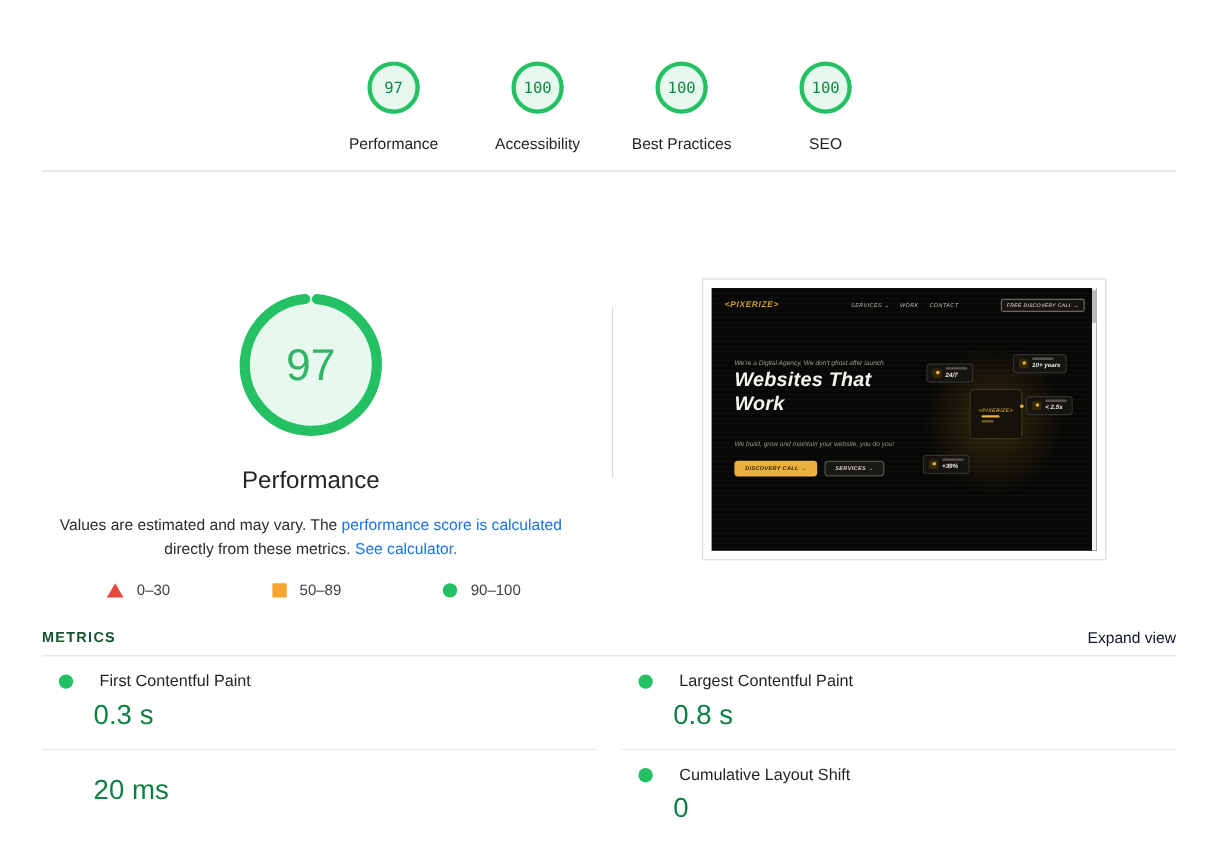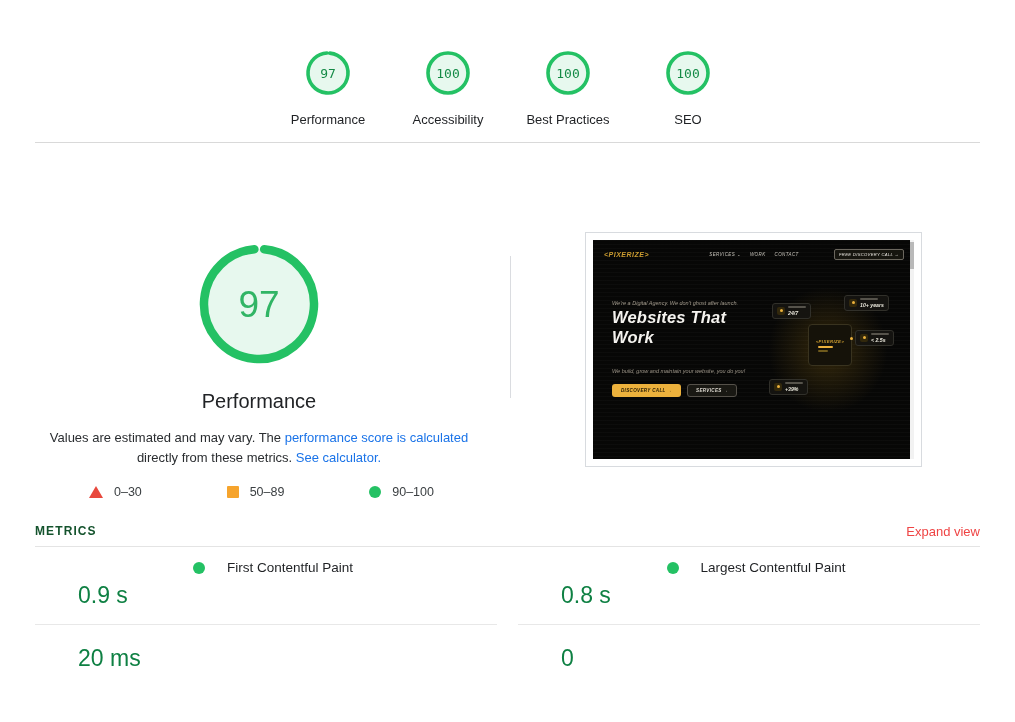--- a/index.html
+++ b/index.html
@@ -82,26 +82,26 @@
   .badge-speed { left:262px; top:90px; }
   .badge-pct   { left:176px; top:139px; }
   .shot-scrollbar { position:absolute; right:0; top:0; bottom:0; width:4px; background:#f2f2f2; }
   .shot-scroll-thumb { position:absolute; right:0; top:2px; width:4px; height:27px; background:#b9b9b9; }
 
   
   .metrics-header { position:absolute; left:35px; top:521px; width:945px; height:26px;
     border-bottom:1px solid #e4e4e4; }
   .metrics-title { position:absolute; left:0; top:3px; font-size:12px; font-weight:700;
     letter-spacing:1.1px; color:#14532d; }
-  .expand-view { position:absolute; right:0; top:3px; font-size:13px; color:#ef4444; cursor:pointer; }
+  .expand-view { position:absolute; right:0; top:3px; font-size:13px; color:#0f172a; cursor:pointer; }
   .metrics-grid { position:absolute; left:35px; top:547px; width:945px;
     display:grid; grid-template-columns:1fr 1fr; column-gap:21px; }
   .metric-cell { padding:13px 0 15px 14px; }
   .metric-cell.has-border { border-bottom:1px solid #e8e8e8; }
-  .metric-head { display:flex; align-items:center; gap:22px;justify-content:center; }
+  .metric-head { display:flex; align-items:center; gap:22px; }
   .metric-dot { width:12px; height:12px; border-radius:50%; background:var(--green); flex:0 0 auto; }
   .metric-name { font-size:13.5px; color:#1f2124; }
   .metric-value { margin:7px 0 0 29px; font-size:23px; color:var(--greenVal); }
 </style>
 </head>
 <body>
 
 <div class="page">
 
   <div class="top-gauges">
@@ -240,30 +240,34 @@
     <span class="metrics-title">METRICS</span>
     <span class="expand-view">Expand view</span>
   </div>
 
   <div class="metrics-grid">
     <div class="metric-cell has-border">
       <div class="metric-head">
         <span class="metric-dot"></span>
         <span class="metric-name">First Contentful Paint</span>
       </div>
-      <div class="metric-value">0.9 s</div>
+      <div class="metric-value">0.3 s</div>
     </div>
     <div class="metric-cell has-border">
       <div class="metric-head">
         <span class="metric-dot"></span>
         <span class="metric-name">Largest Contentful Paint</span>
       </div>
       <div class="metric-value">0.8 s</div>
     </div>
     <div class="metric-cell">
       <div class="metric-value">20 ms</div>
     </div>
     <div class="metric-cell">
+      <div class="metric-head">
+        <span class="metric-dot"></span>
+        <span class="metric-name">Cumulative Layout Shift</span>
+      </div>
       <div class="metric-value">0</div>
     </div>
   </div>
 
 </div>
 
 </body></html>

